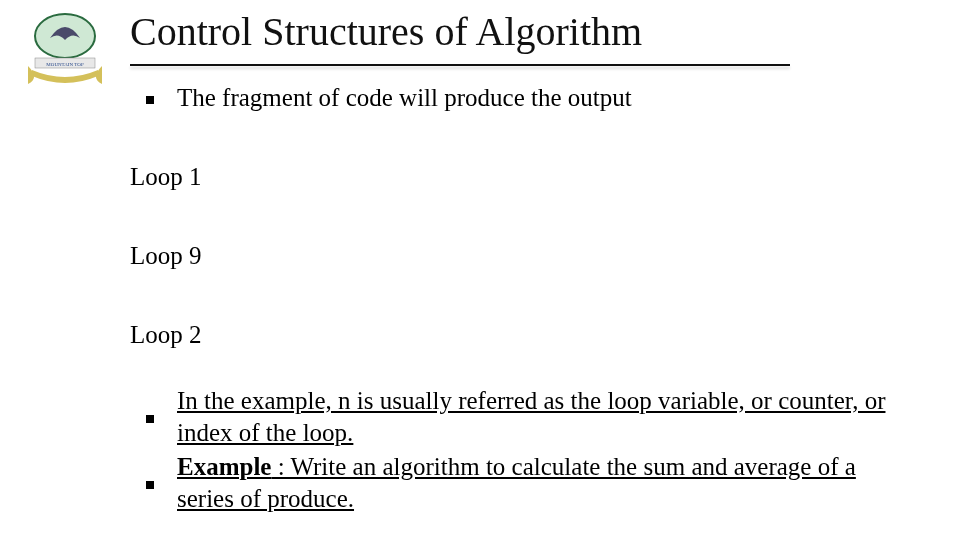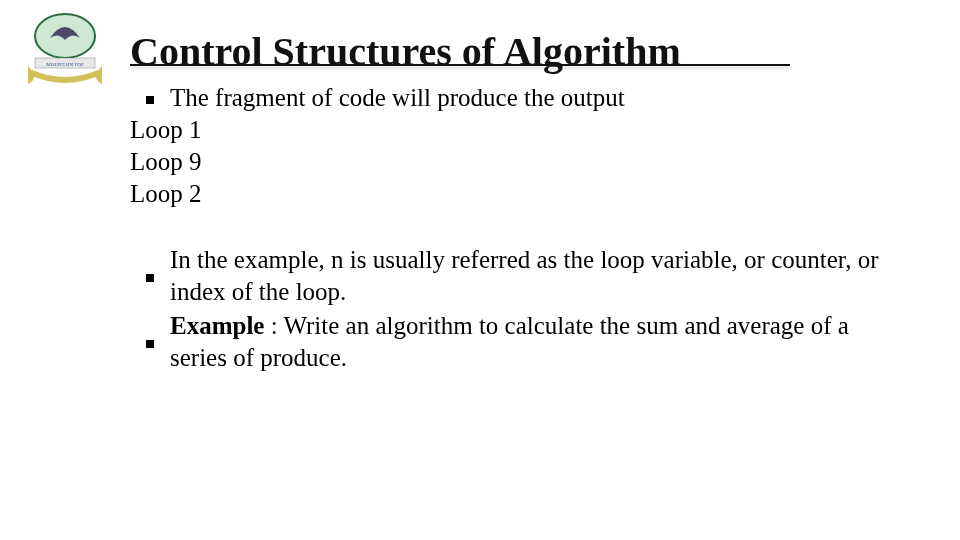--- a/index.html
+++ b/index.html
@@ -1,24 +1,24 @@
 <!DOCTYPE html>
 <html><head>
 <meta charset="utf-8">
 <style>
   * { margin: 0; padding: 0; box-sizing: border-box; }
   html, body { width: 960px; height: 540px; background: #fff; font-family: "Times New Roman", Times, serif; color: #000; }
   .slide { position: relative; width: 960px; height: 540px; }
   .logo { position: absolute; top: 6px; left: 20px; width: 90px; height: 80px; }
   .title {
     position: absolute;
-    top: 28px;
+    top: 8px;
     left: 130px;
     font-size: 40px;
-    font-weight: 700;
+    font-weight: 400;
     color: #111;
   }
   .rule-wrap {
     position: absolute;
     top: 64px;
     left: 130px;
     width: 660px;
     height: 6px;
   }
   .rule-line {
@@ -28,33 +28,33 @@
     box-shadow: 0 3px 3px rgba(0,0,0,0.15);
   }
   .body {
     position: absolute;
     top: 82px;
     left: 130px;
     width: 780px;
     font-size: 25px;
     line-height: 1.28;
   }
-  .bullet-row { display: flex; }
+  .bullet-row { display: flex; gap: 7px; }
   .bullet-mark {
     flex: 0 0 40px;
     display: flex;
     align-items: center;
     justify-content: center;
     padding-top: 3px;
   }
   .sq { width: 8px; height: 8px; background: #000; }
   .bullet-text { flex: 1; }
-  .nobullet { padding-left: 0; }
+  .nobullet { padding-left: 0; margin-top: 47px; }
   .spacer { height: 34px; }
-  .second-block .bullet-row { margin-bottom: 2px; }
+  .second-block .bullet-row { margin-bottom: 2px; text-decoration: underline; }
   .bold { font-weight: 700; }
 </style>
 </head>
 <body>
 <div class="slide">
 
   <div class="logo">
     <svg viewBox="0 0 90 80" width="90" height="80">
       <ellipse cx="45" cy="30" rx="30" ry="22" fill="#cfe8d4" stroke="#2a6b3f" stroke-width="2"></ellipse>
       <path d="M30 32 Q45 10 60 32 Q52 26 45 34 Q38 26 30 32 Z" fill="#4a4a6a"></path>

